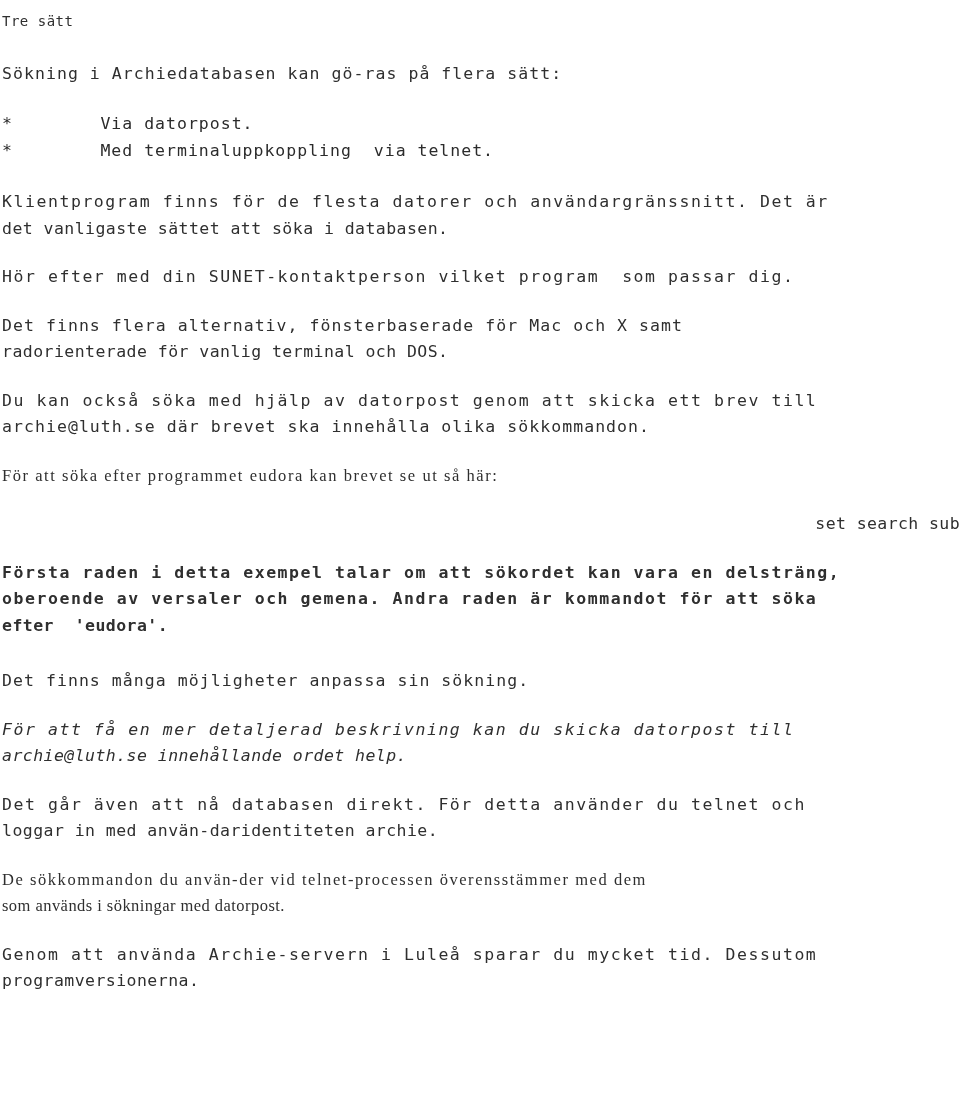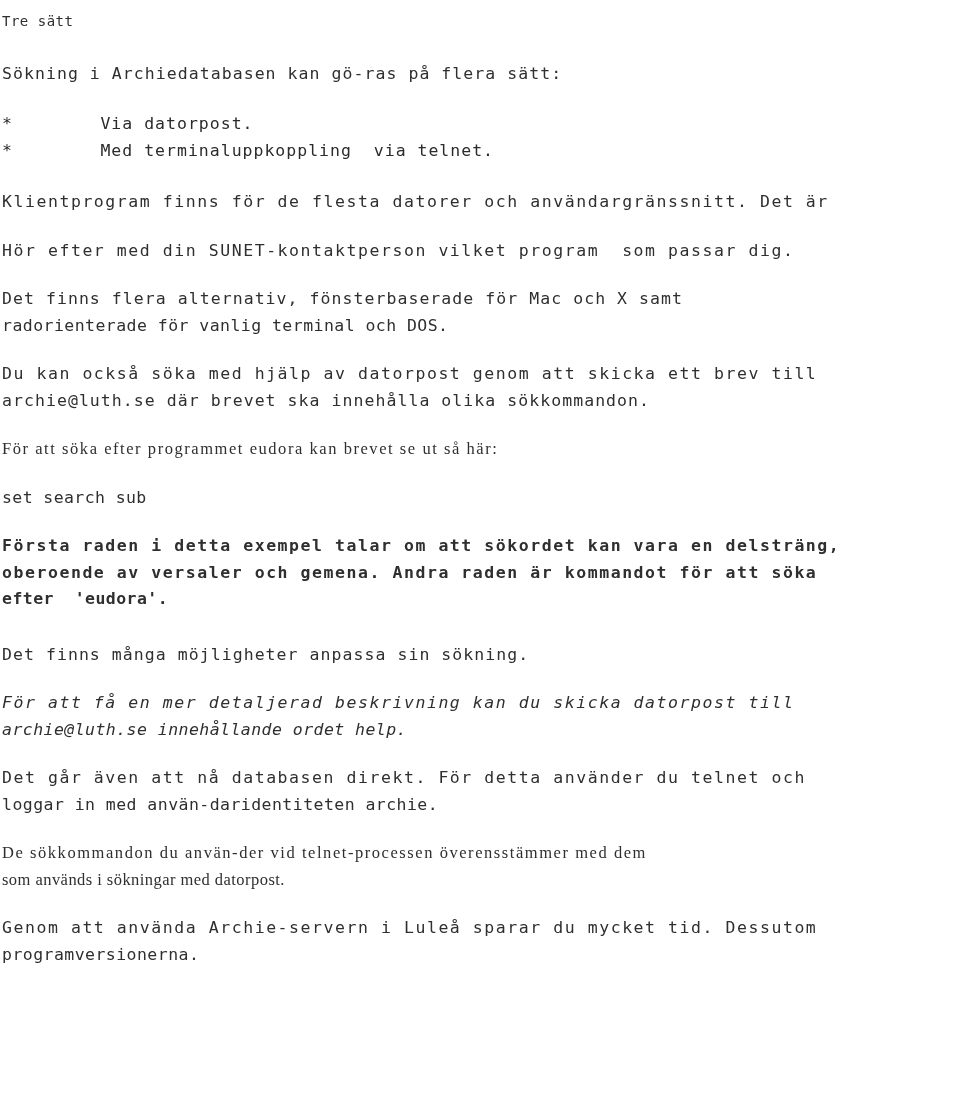--- a/index.html
+++ b/index.html
@@ -42,20 +42,21 @@
   }
   
   .line.wide {
     letter-spacing: 1.05px;
   }
   .line.xwide {
     letter-spacing: 1.55px;
   }
   .line.code {
     letter-spacing: 0.4px;
+    text-align: right;
   }
   .title-line {
     font-size: 14px;
     line-height: 26.5px;
     letter-spacing: 0.5px;
     white-space: pre;
     display: block;
     color: #2f2f2f;
   }
   .bullet-row {
@@ -81,20 +82,21 @@
       <span class="line wide">Sökning i Archiedatabasen kan gö-ras på flera sätt:</span>
     </div>
 
     <div class="block" style="margin-bottom:25px;">
       <span class="bullet-row"><span>*</span><span>        </span><span>Via datorpost.</span></span>
       <span class="bullet-row"><span>*</span><span>        </span><span>Med terminaluppkoppling  via telnet.</span></span>
     </div>
 
     <div class="block" style="margin-bottom:22px;">
       <span class="line xwide">Klientprogram finns för de flesta datorer och användargränssnitt. Det är</span>
+      <span class="line">det vanligaste sättet att söka i databasen.</span>
     </div>
 
     <div class="block" style="margin-bottom:22px;">
       <span class="line xwide">Hör efter med din SUNET-kontaktperson vilket program  som passar dig.</span>
     </div>
 
     <div class="block" style="margin-bottom:22px;">
       <span class="line wide">Det finns flera alternativ, fönsterbaserade för Mac och X samt</span>
       <span class="line">radorienterade för vanlig terminal och DOS.</span>
     </div>

